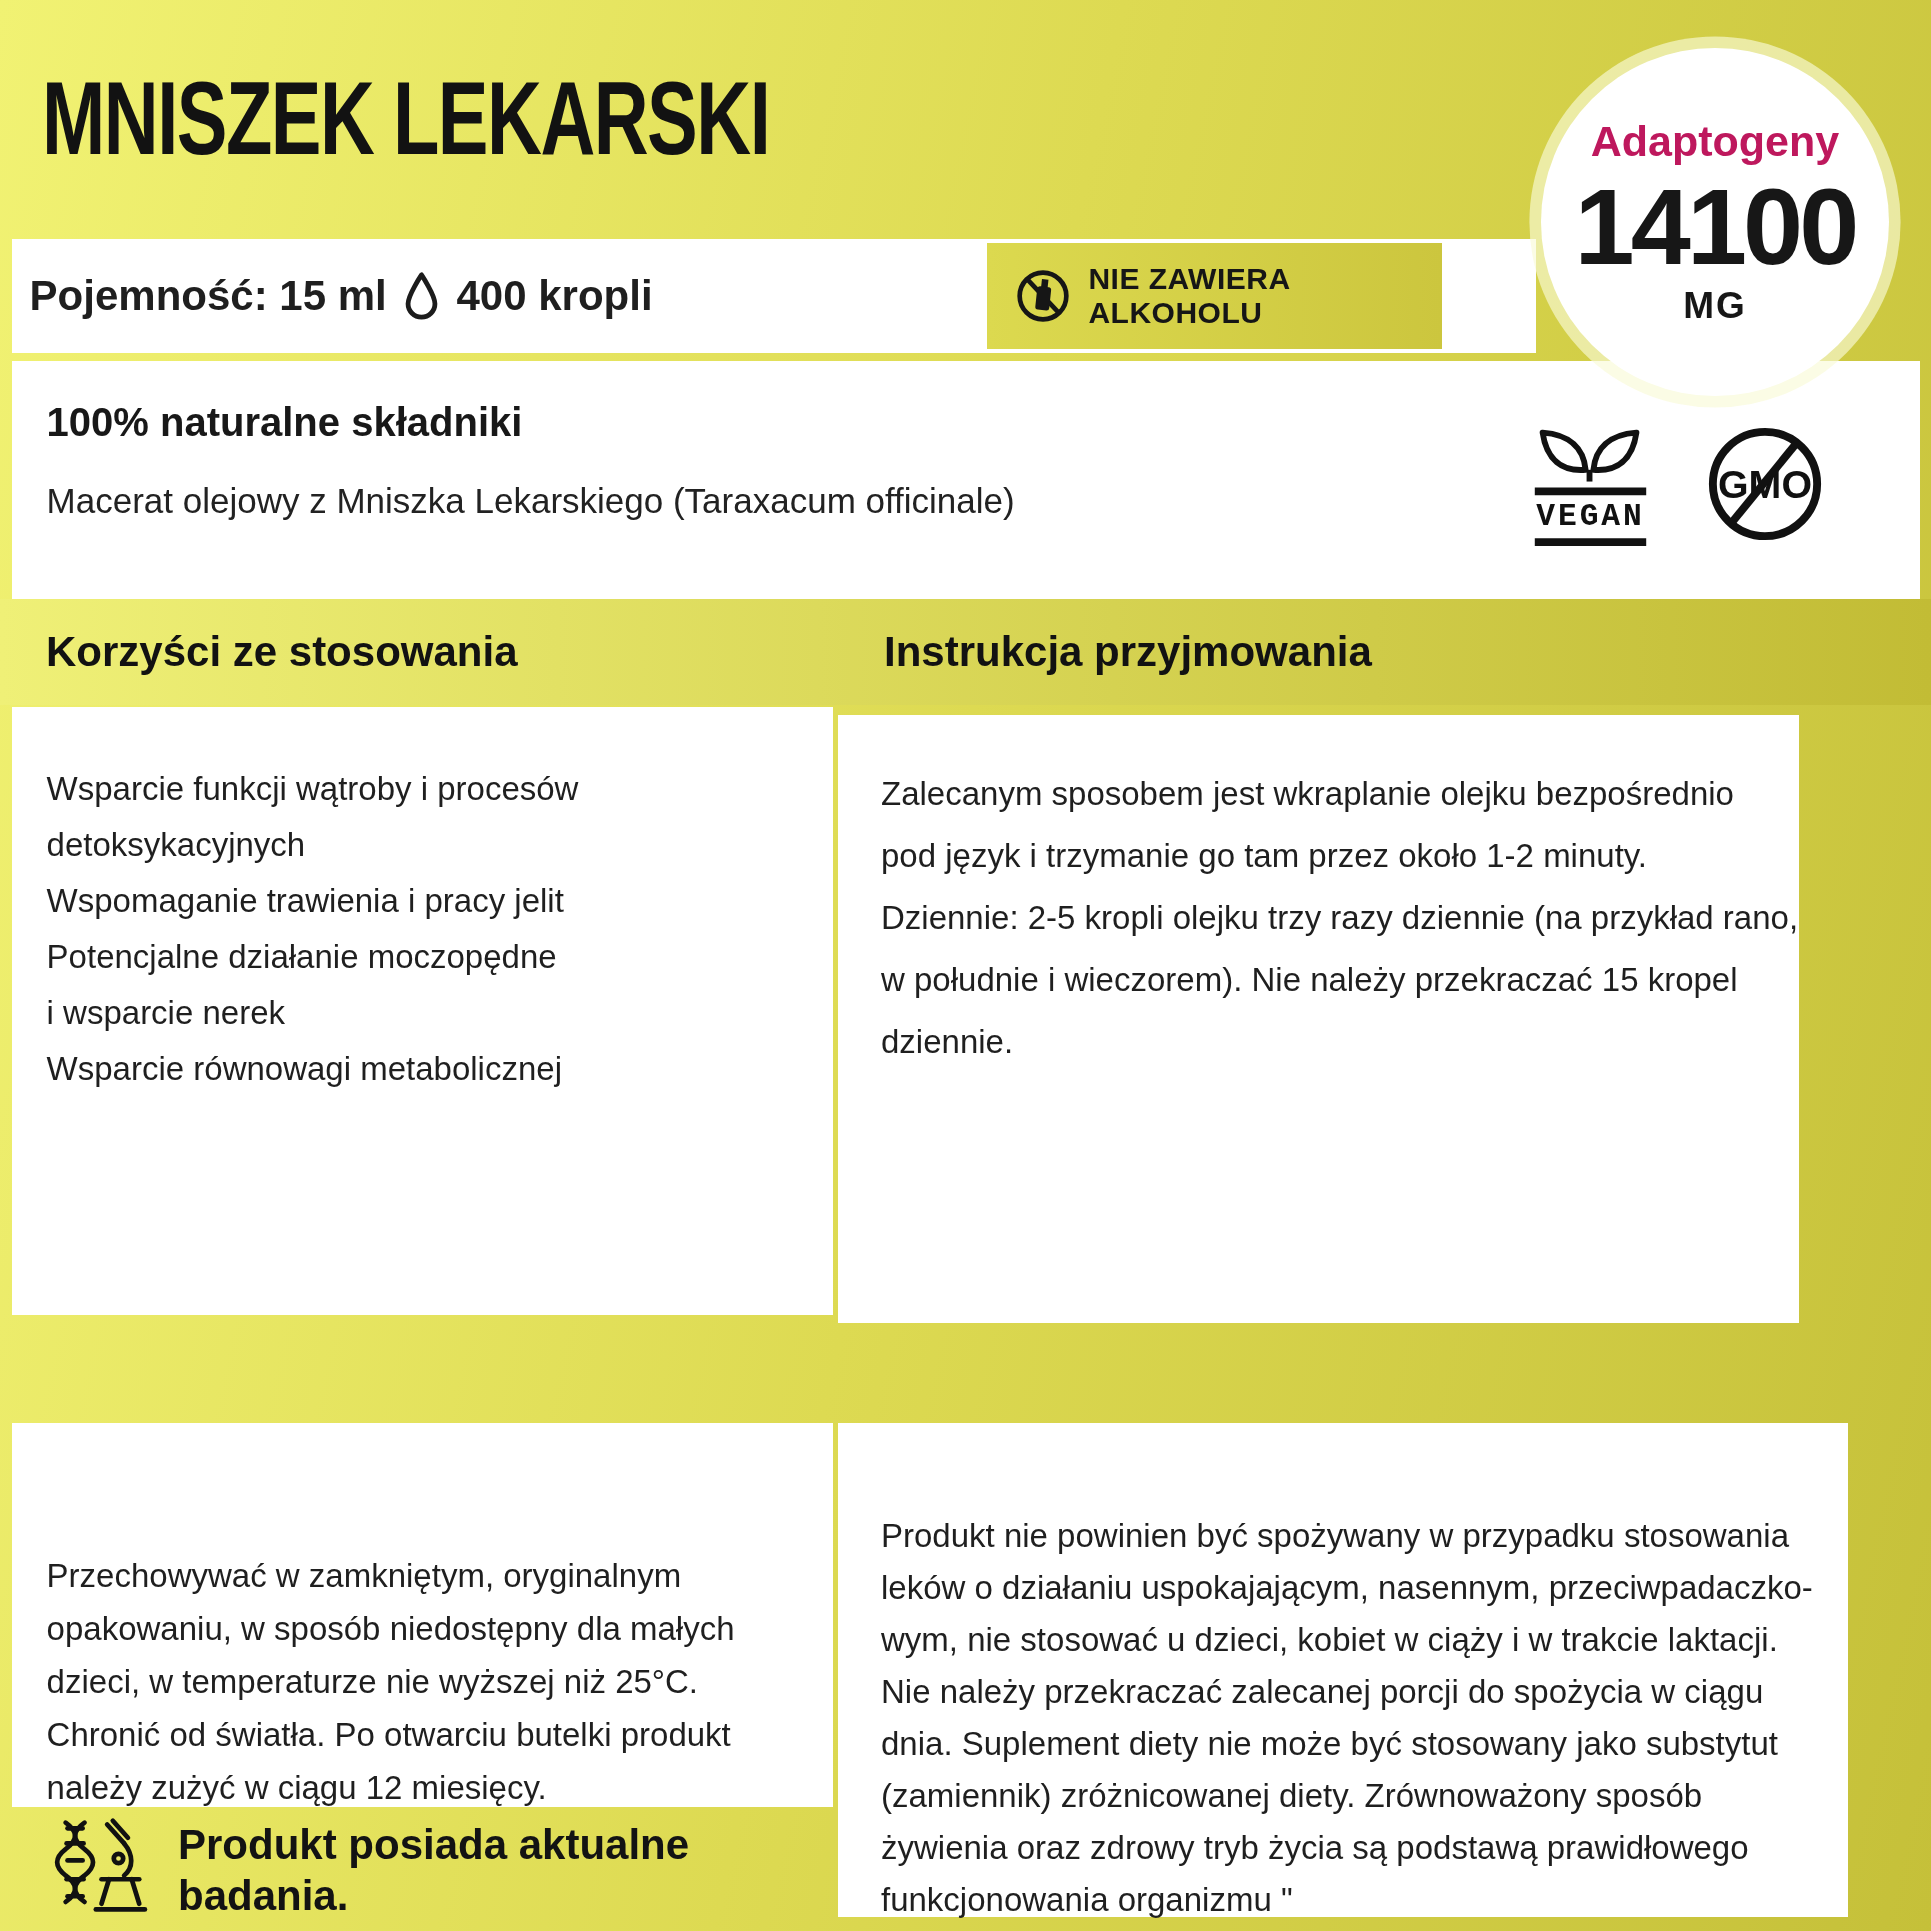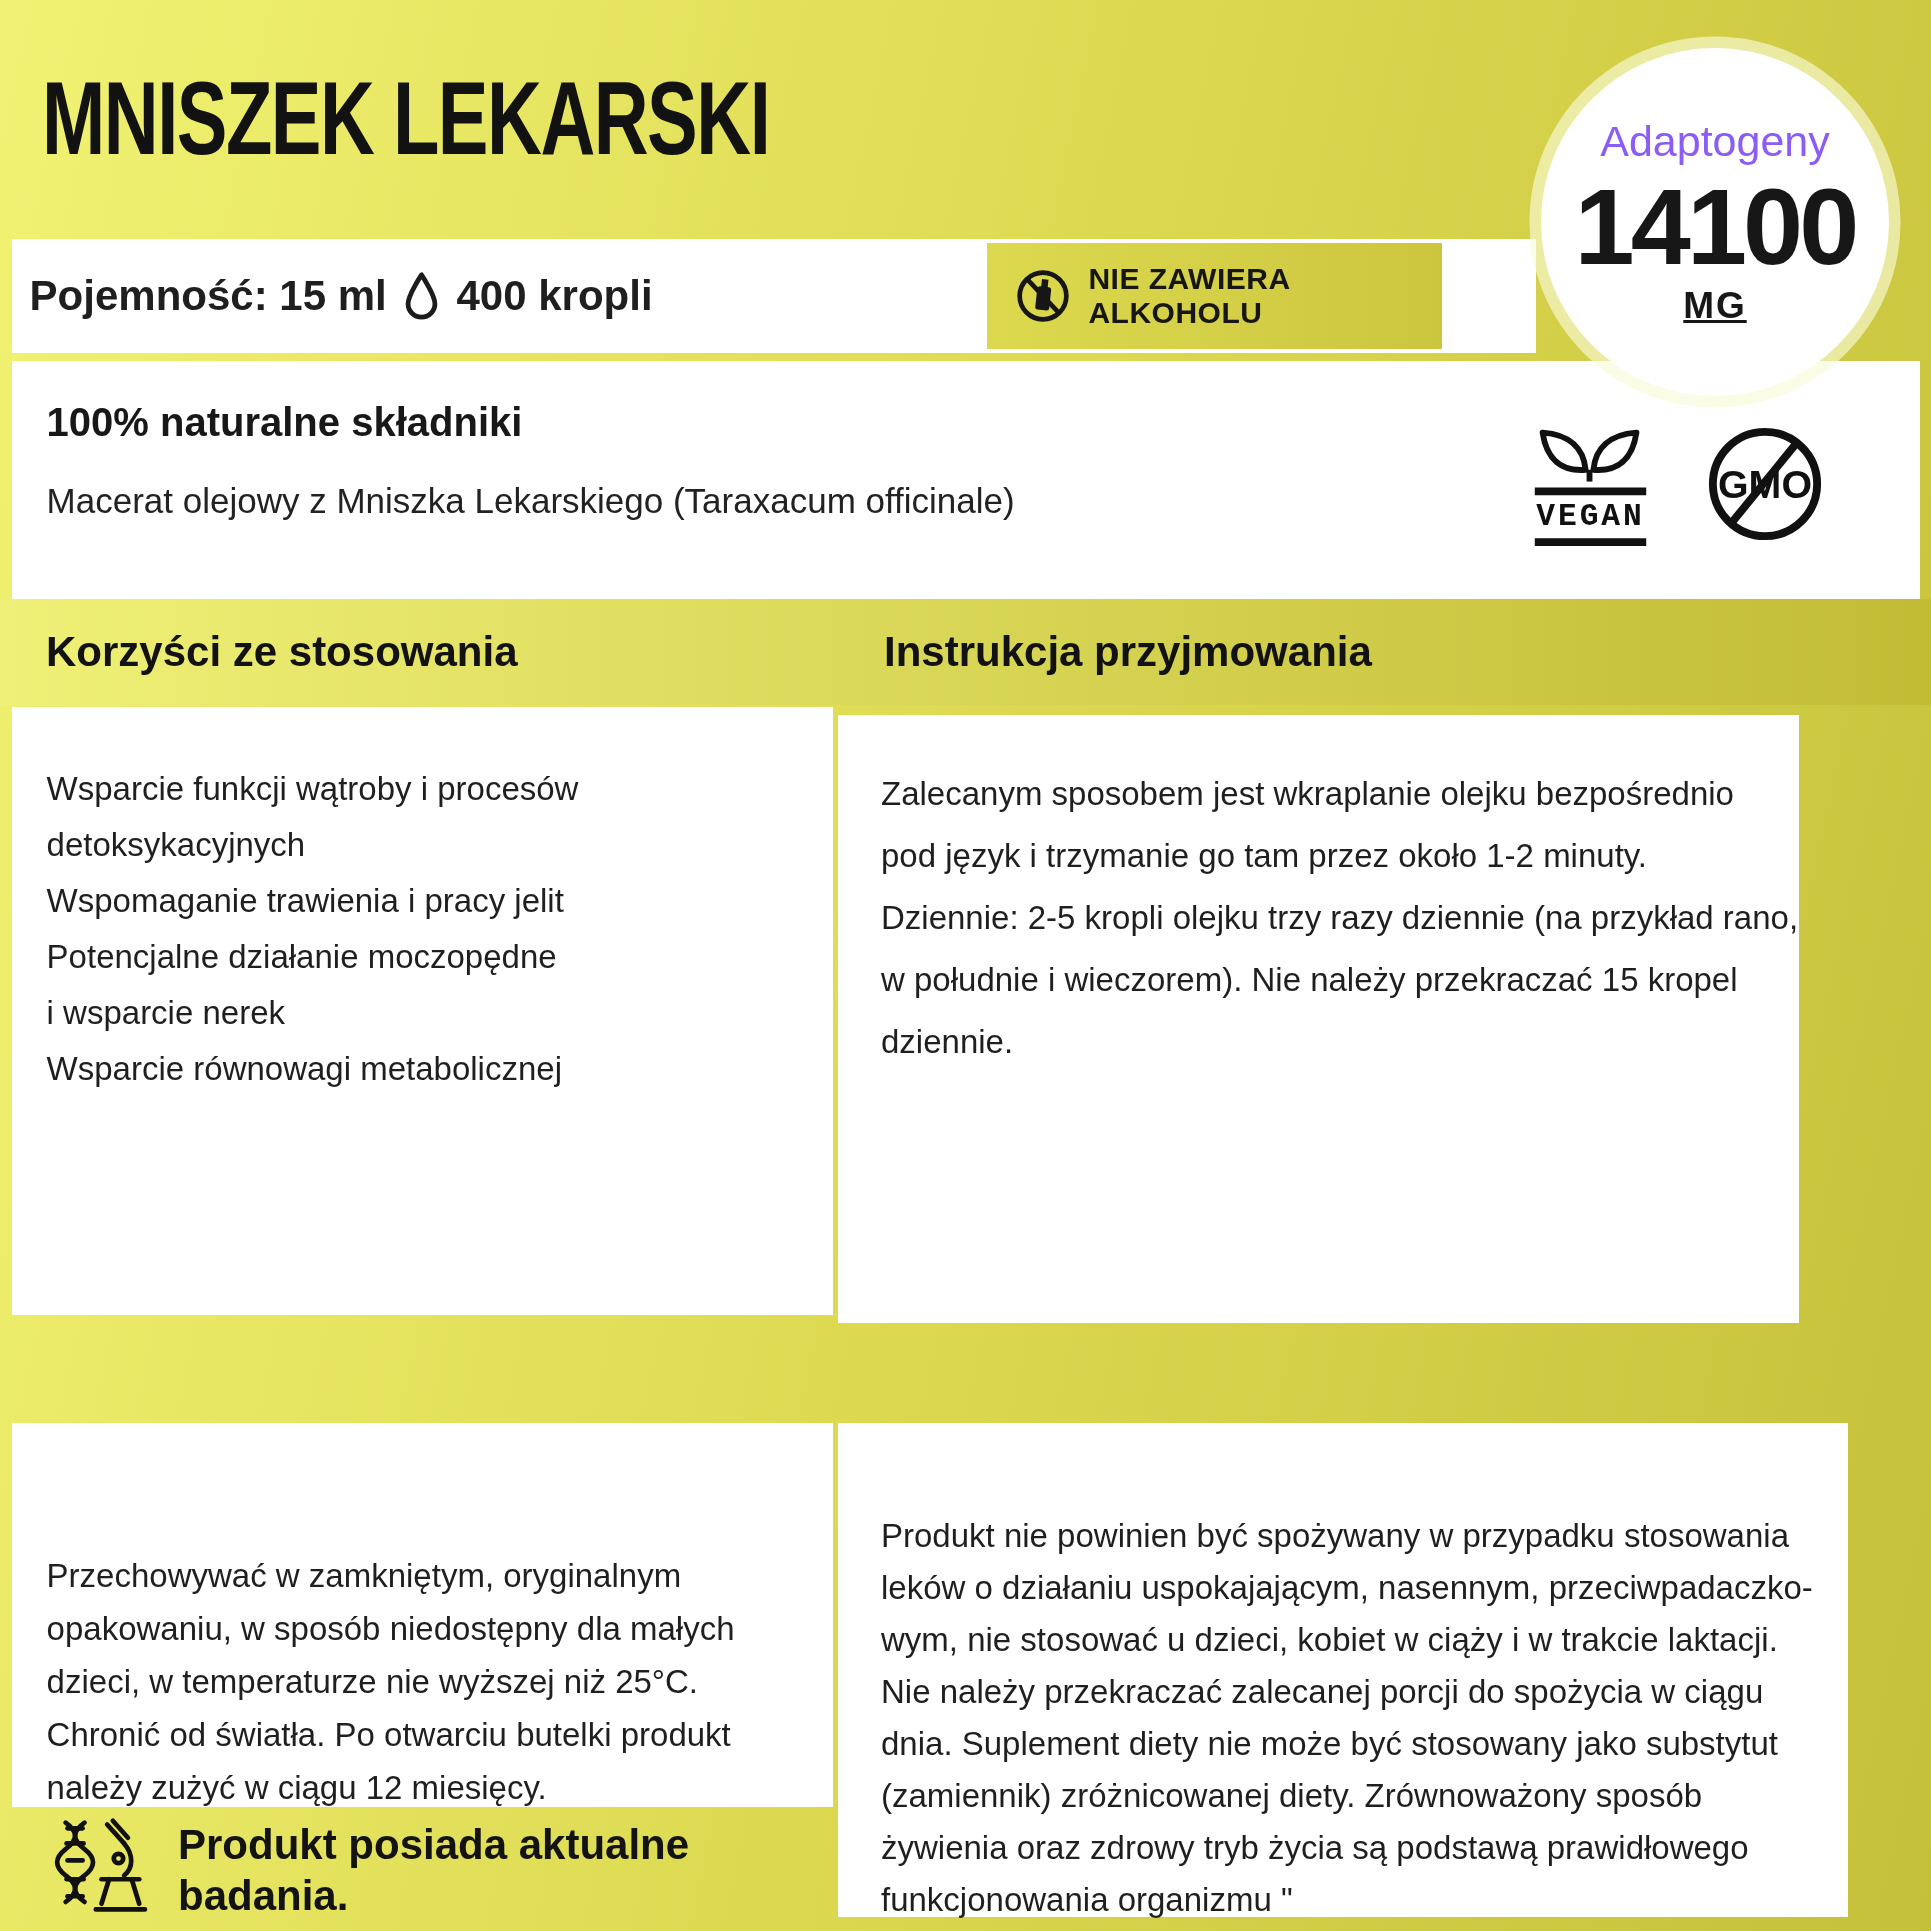--- a/index.html
+++ b/index.html
@@ -21,23 +21,23 @@
     position:absolute;left:987px;top:243px;width:427px;height:106px;
     background:linear-gradient(to right,#dcd94f,#ccc63e);
     display:flex;align-items:center;justify-content:center;gap:17.4px;padding-left:28px;
   }
   .alcohol-label{font-size:30px;font-weight:700;letter-spacing:0.5px;color:#161616;}
   .circle-badge{
     position:absolute;left:1541px;top:48px;width:348px;height:348px;border-radius:50%;
     background:#ffffff;box-shadow:0 0 0 11.6px rgba(249,250,215,0.65);z-index:5;
     display:flex;flex-direction:column;align-items:center;justify-content:center;
   }
-  .circle-badge .b-label{font-size:43px;font-weight:400;color:#8b5cf6;}
+  .circle-badge .b-label{font-size:43px;font-weight:700;color:#be185d;}
   .circle-badge .b-value{font-size:108px;font-weight:700;letter-spacing:-3.9px;line-height:1;margin:7.7px 0 3.9px;color:#171717;}
-  .circle-badge .b-unit{font-size:37px;font-weight:700;letter-spacing:1.9px;color:#171717;text-decoration:underline;}
+  .circle-badge .b-unit{font-size:37px;font-weight:700;letter-spacing:1.9px;color:#171717;}
   
   .band2{left:11.6px;top:361px;width:1908px;height:238px;}
   .ing-heading{position:absolute;left:35px;top:39px;font-size:40px;font-weight:700;color:#181818;}
   .ing-text{position:absolute;left:35px;top:120px;font-size:35px;color:#222;}
   .vegan-wrap{position:absolute;left:1514px;top:58px;}
   .gmo-wrap{position:absolute;left:1692px;top:62px;}
   
   .headband{position:absolute;left:0;width:1931px;height:106px;background:linear-gradient(to right,#eff077,#c2bc35);}
   .hb1{top:599px;}
   .hb2{top:1315px;}

